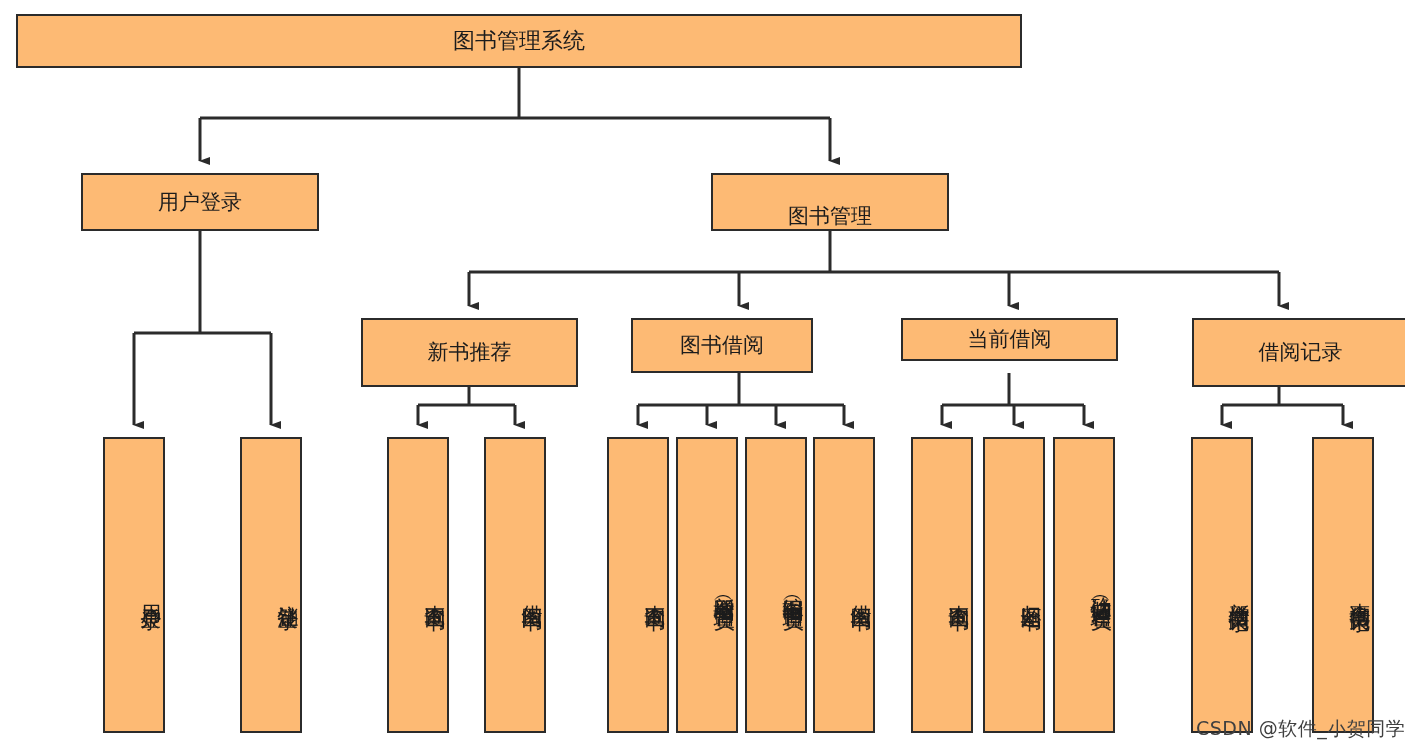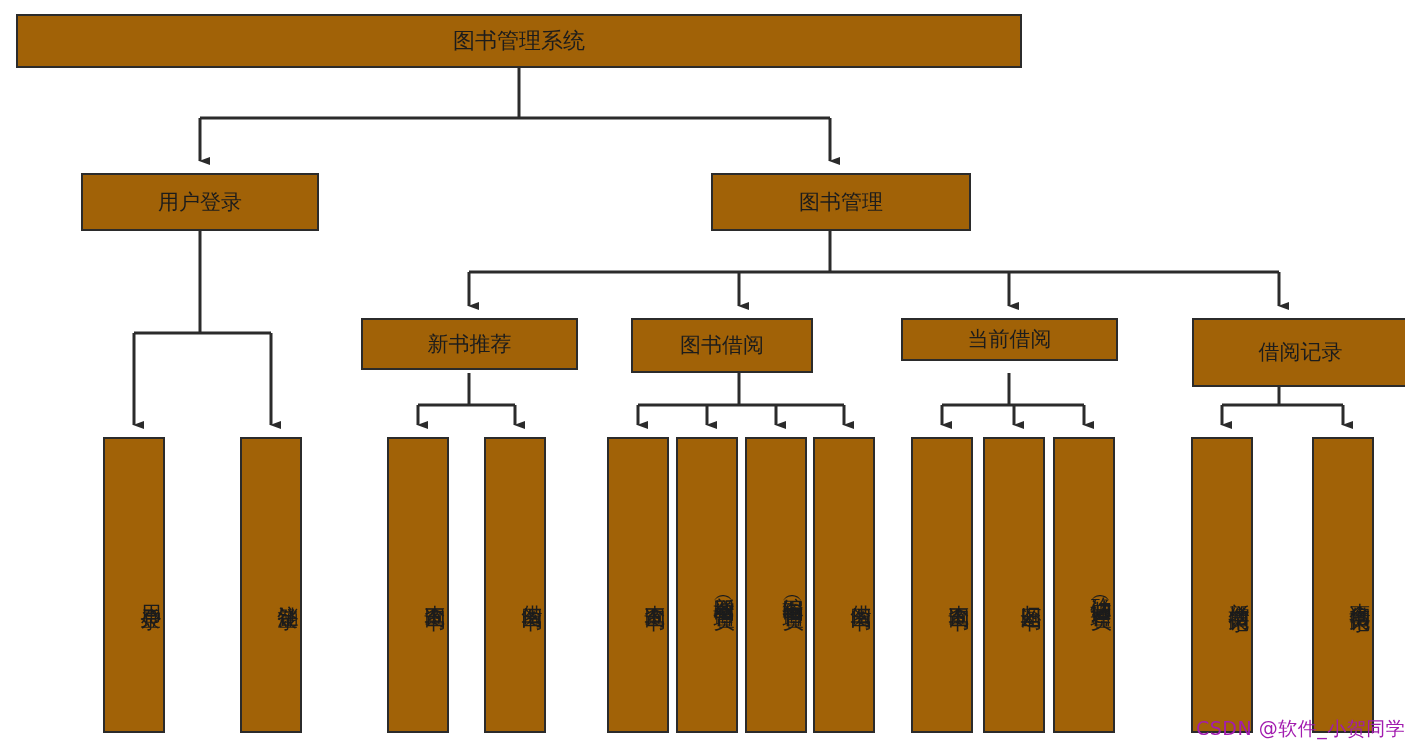--- a/index.html
+++ b/index.html
@@ -23,21 +23,21 @@
     left: 0;
     top: 0;
     width: 1405px;
     height: 747px;
     pointer-events: none;
   }
   .node {
     position: absolute;
     box-sizing: border-box;
     border: 2px solid #2b2b2b;
-    background: #a16207;
+    background: #fdba74;
     display: flex;
     align-items: center;
     justify-content: center;
     color: #1c1c1c;
     text-align: center;
     line-height: 1.18;
   }
   .node.root {
     font-size: 22px;
   }
@@ -53,21 +53,21 @@
     justify-content: center;
     padding-top: 14px;
     white-space: nowrap;
   }
   .node.leaf.tall {
     padding-top: 8px;
   }
   .watermark {
     position: absolute;
     font-size: 19px;
-    color: #a21caf;
+    color: #404040;
     letter-spacing: 0.5px;
     white-space: nowrap;
   }
 </style>
 </head>
 <body>
 
 <div id="canvas">
 
   <svg id="wires" viewBox="0 0 1405 747" xmlns="http://www.w3.org/2000/svg">
@@ -121,25 +121,25 @@
     </g>
   </svg>
 
   <div class="node root" style="left:16px; top:14px; width:1006px; height:54px;">
     <span>图书管理系统</span>
   </div>
 
   <div class="node branch" style="left:81px; top:173px; width:238px; height:58px;">
     <span>用户登录</span>
   </div>
-  <div class="node branch" style="left:711px; top:173px; width:260px; height:58px;">
+  <div class="node branch" style="left:711px; top:173px; width:238px; height:58px;align-items:flex-end;">
     <span>图书管理</span>
   </div>
 
-  <div class="node branch" style="left:361px; top:318px; width:217px; height:52px;">
+  <div class="node branch" style="left:361px; top:318px; width:217px; height:69px;">
     <span>新书推荐</span>
   </div>
   <div class="node branch" style="left:631px; top:318px; width:182px; height:55px;">
     <span>图书借阅</span>
   </div>
   <div class="node branch" style="left:901px; top:318px; width:217px; height:43px;">
     <span>当前借阅</span>
   </div>
   <div class="node branch" style="left:1171px; top:318px; width:217px; height:69px;margin-left:21px;">
     <span>借阅记录</span>

